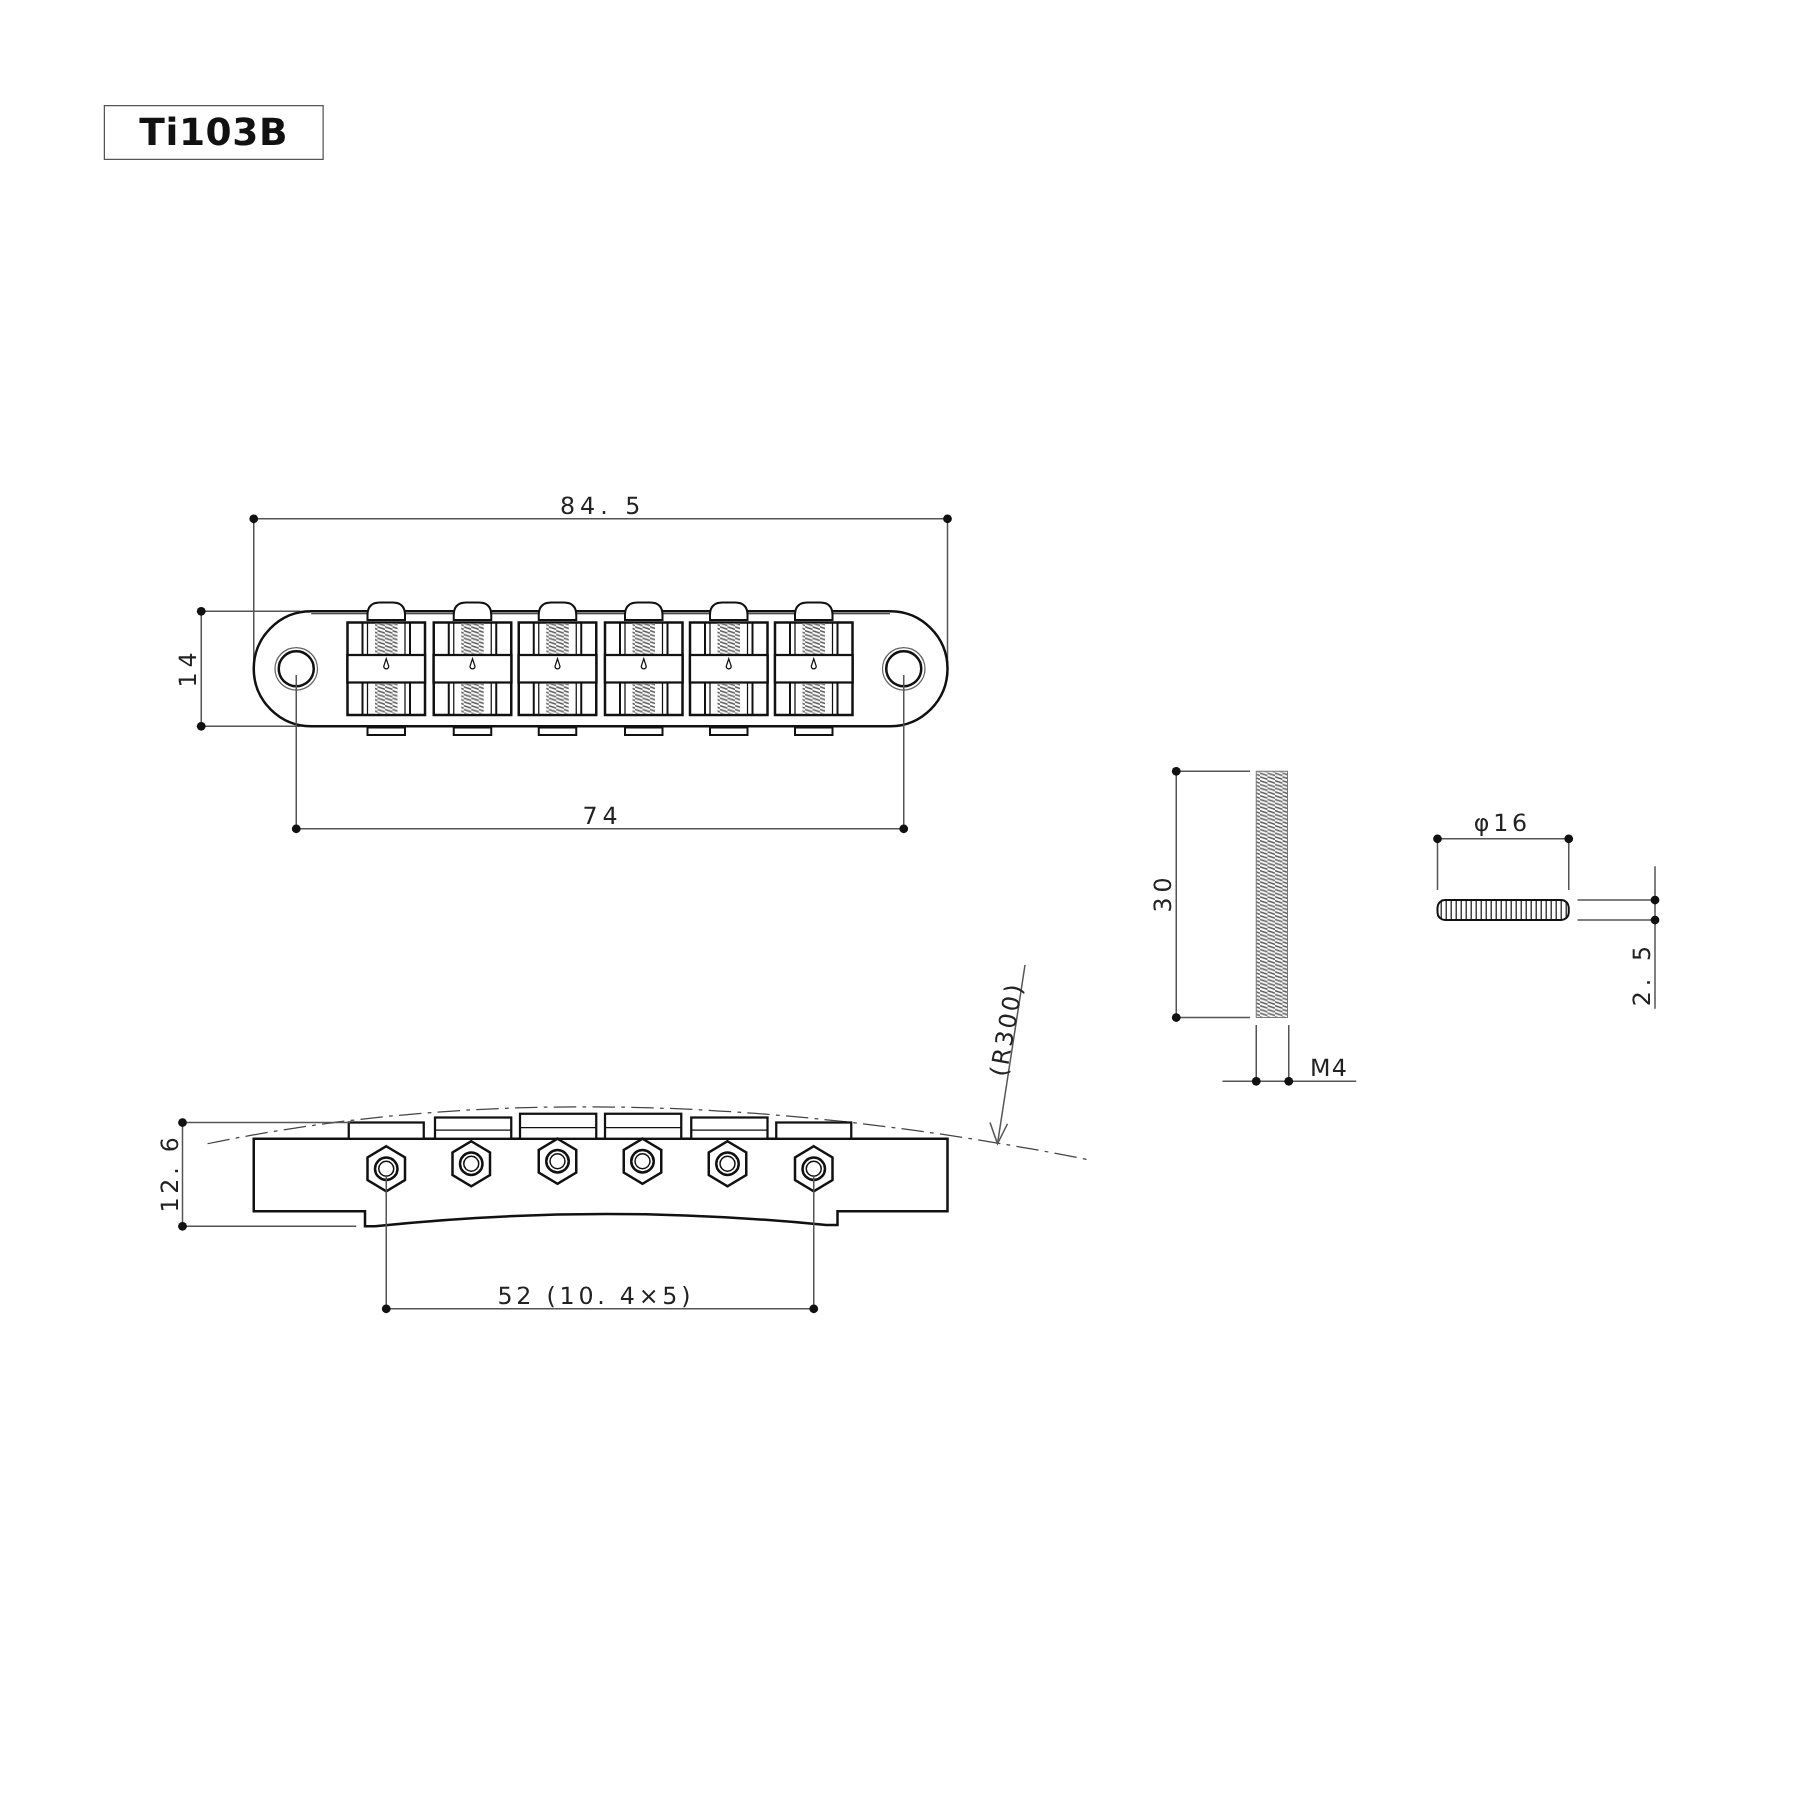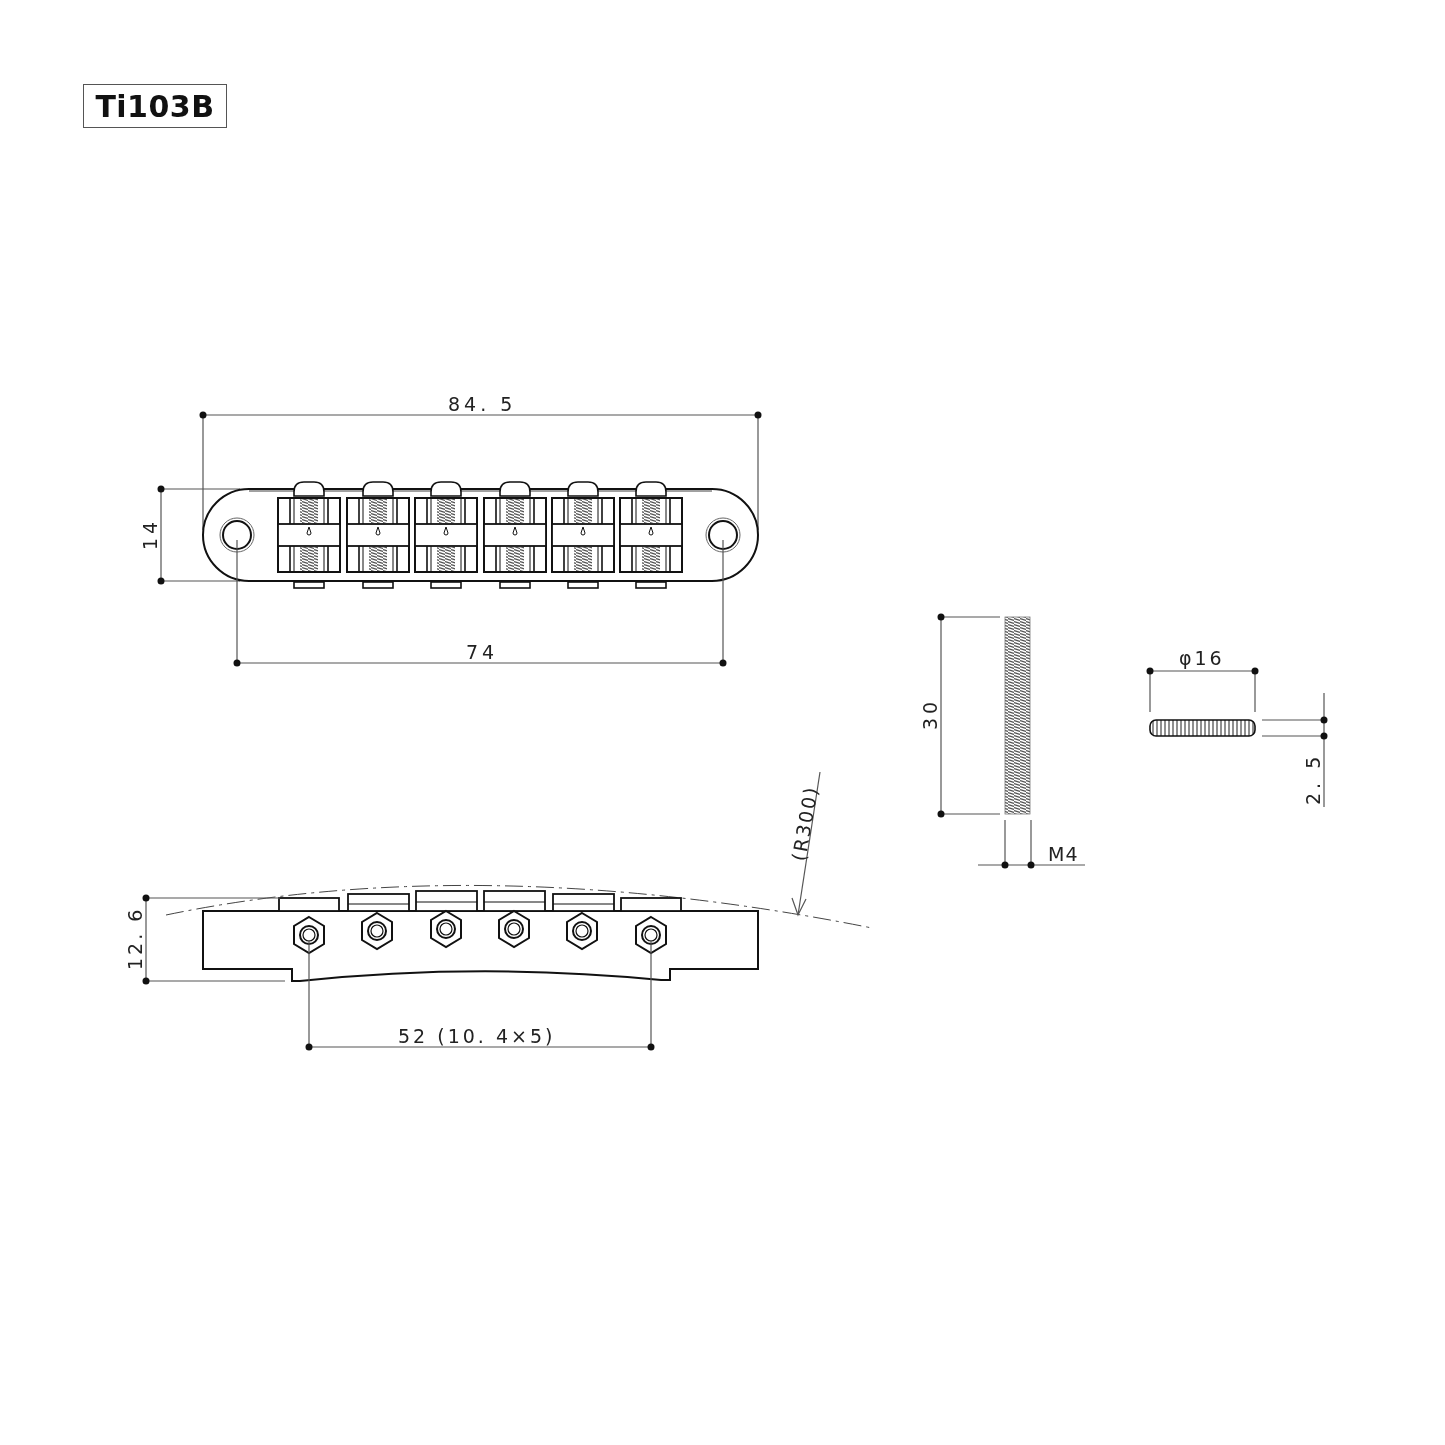--- a/index.html
+++ b/index.html
@@ -1,17 +1,17 @@
 <!DOCTYPE html>
 <html><head>
 <meta charset="utf-8">
 <style>
   html, body { margin:0; padding:0; background:#ffffff; }
   body { width:1445px; height:1445px; position:relative; overflow:hidden; font-family:"DejaVu Sans", sans-serif; }
-  .title-box { position:absolute; left:83px; top:84px; width:144px; height:44px; border:1.5px solid #555; box-sizing:border-box; display:flex; align-items:center; justify-content:center; }
+  .title-box { position:absolute; left:83px; top:84px; width:176px; height:44px; border:1.5px solid #555; box-sizing:border-box; display:flex; align-items:center; justify-content:center; }
   .title-text { font-family:"DejaVu Sans", sans-serif; font-weight:bold; font-size:30px; letter-spacing:0.5px; color:#111; }
   svg.drawing { position:absolute; left:0; top:0; }
   .dim { font-family:"DejaVu Sans", sans-serif; font-size:19px; fill:#222; letter-spacing:4px; }
   .dimsm { font-family:"DejaVu Sans", sans-serif; font-size:19px; fill:#222; }
 </style>
 </head>
 <body>
 
 <div class="title-box">
   <span class="title-text">Ti103B</span>

